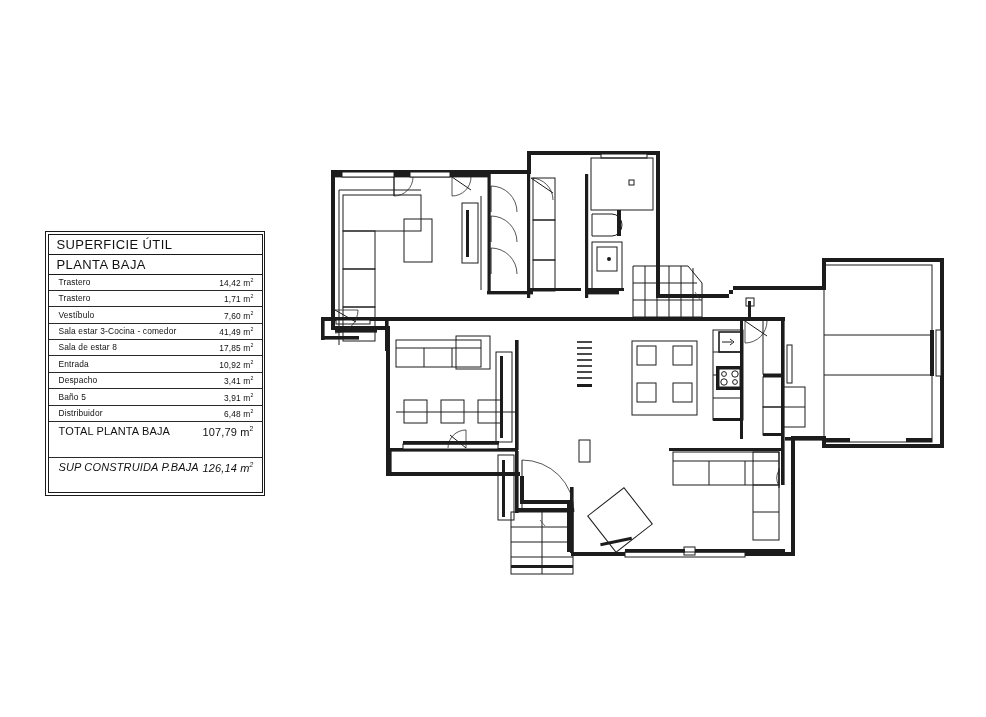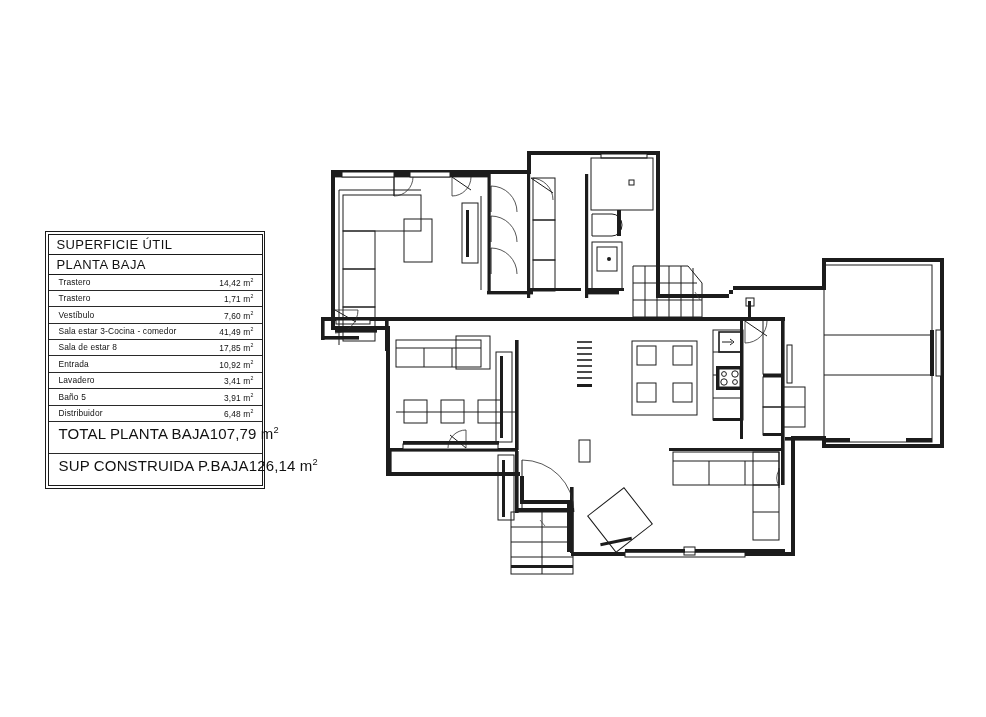--- a/index.html
+++ b/index.html
@@ -53,24 +53,24 @@
   .lrow {
     display: flex;
     align-items: flex-start;
     justify-content: space-between;
     font-size: 8.4px;
     padding: 2.3px 8px 2.3px 10px;
     border-bottom: 1px solid #2a2a2a;
     white-space: nowrap;
     color: #111;
   }
-  .lrow:last-child { border-bottom: none; }
+  .lrow:last-child { border-bottom: none; font-style: italic; }
   .lrow .lname { letter-spacing: 0.15px; }
   .lrow .lval { letter-spacing: 0.15px; text-align: right; }
-  .lrow.total { font-size: 15px; padding-top: 3px; padding-bottom: 11px; }
+  .lrow.total { font-size: 11px; padding-top: 3px; padding-bottom: 19px; }
   .lrow .lval sup { font-size: 0.62em; vertical-align: super; }
 
   
   #plan {
     position: absolute;
     left: 0;
     top: 0;
   }
   #plan .wall   { fill: #1c1c1c; }
   #plan .thin   { fill: none; stroke: #1c1c1c; stroke-width: 1; }
@@ -106,21 +106,21 @@
           </div>
           <div class="lrow">
             <span class="lname">Sala de estar 8</span>
             <span class="lval">17,85 m<sup>2</sup></span>
           </div>
           <div class="lrow">
             <span class="lname">Entrada</span>
             <span class="lval">10,92 m<sup>2</sup></span>
           </div>
           <div class="lrow">
-            <span class="lname">Lavadero</span>
+            <span class="lname">Despacho</span>
             <span class="lval">3,41 m<sup>2</sup></span>
           </div>
           <div class="lrow">
             <span class="lname">Baño 5</span>
             <span class="lval">3,91 m<sup>2</sup></span>
           </div>
           <div class="lrow">
             <span class="lname">Distribuidor</span>
             <span class="lval">6,48 m<sup>2</sup></span>
           </div>

